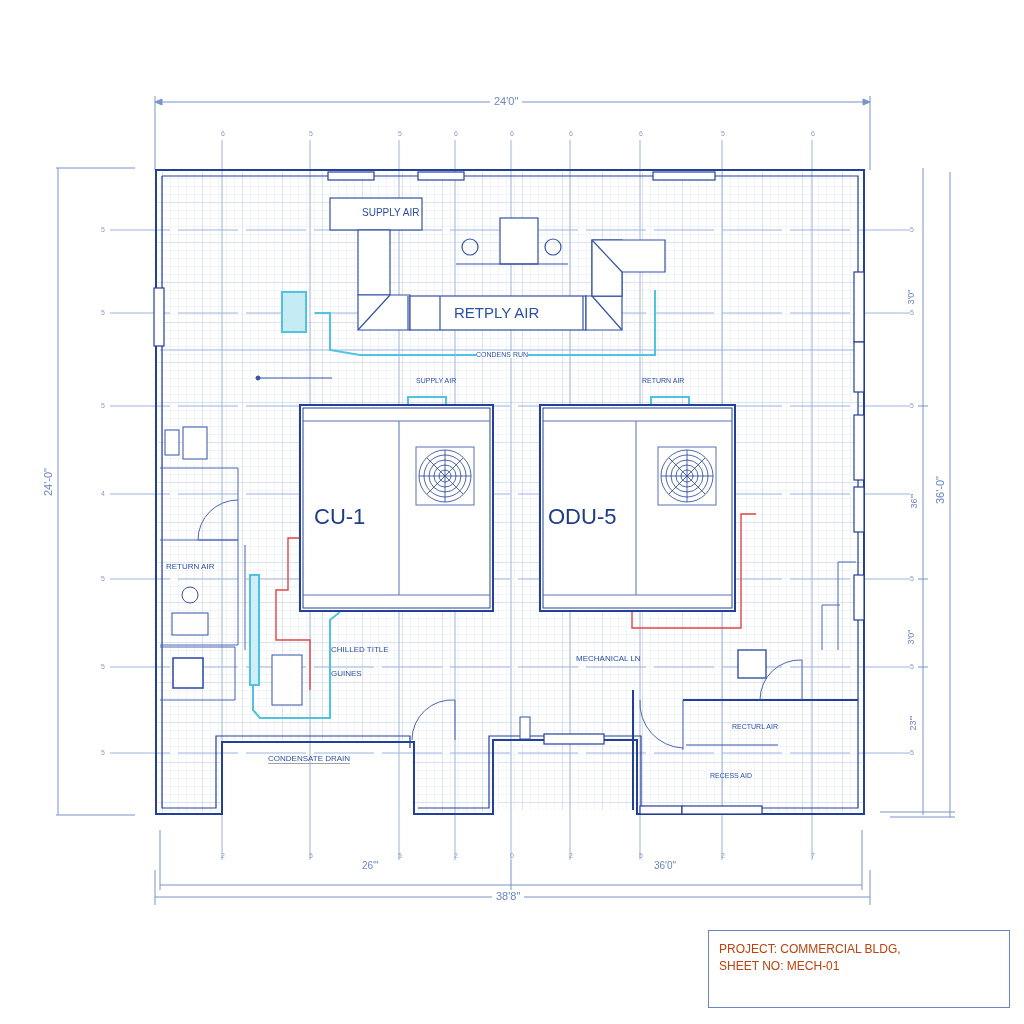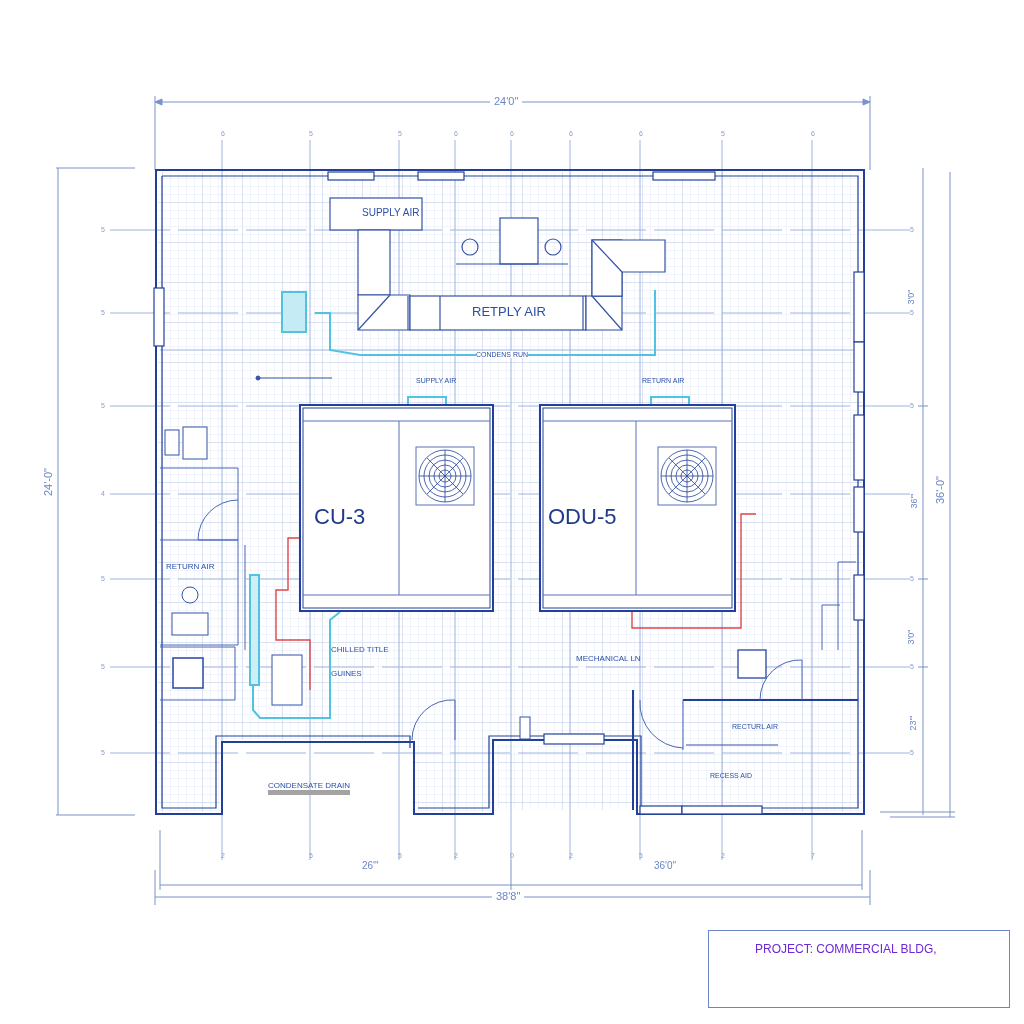--- a/index.html
+++ b/index.html
@@ -3,21 +3,21 @@
 <meta charset="utf-8">
 <style>
   html, body { margin: 0; padding: 0; background: #ffffff; }
   body { width: 1024px; height: 1024px; position: relative; overflow: hidden; font-family: "Liberation Sans", sans-serif; }
   #canvas { position: absolute; left: 0; top: 0; width: 1024px; height: 1024px; }
   .lbl { position: absolute; color: #2a4fa8; font-family: "Liberation Sans", sans-serif; white-space: nowrap; }
   .dim { position: absolute; color: #6b86c4; font-size: 11px; font-family: "Liberation Sans", sans-serif; white-space: nowrap; background: #fff; padding: 0 4px; }
   .dimv { position: absolute; color: #6b86c4; font-size: 11px; font-family: "Liberation Sans", sans-serif; white-space: nowrap; transform: rotate(-90deg); transform-origin: center; background: #fff; padding: 0 4px; }
   .unit-tag { position: absolute; color: #1f3a8a; font-size: 22px; font-family: "Liberation Sans", sans-serif; }
   .title-block { position: absolute; left: 708px; top: 930px; width: 302px; height: 78px; border: 1.5px solid #6b86c4; background: #fff; box-sizing: border-box; padding: 10px 10px; }
-  .title-block div { font-size: 12px; color: #6d28d9; line-height: 17px; font-family: "Liberation Sans", sans-serif; white-space: nowrap; margin-left: 36px; }
+  .title-block div { font-size: 12px; color: #c2410c; line-height: 17px; font-family: "Liberation Sans", sans-serif; white-space: nowrap; }
   .tick { position: absolute; color: #8a9ccc; font-size: 7px; font-family: "Liberation Sans", sans-serif; }
 </style>
 </head>
 <body>
 
 <svg id="canvas" width="1024" height="1024" viewBox="0 0 1024 1024" xmlns="http://www.w3.org/2000/svg">
   <defs>
     <pattern id="minor" width="8" height="8" patternUnits="userSpaceOnUse">
       <path d="M8 0 L0 0 0 8" fill="none" stroke="#d3ddf0" stroke-width="0.6"></path>
     </pattern>
@@ -248,30 +248,31 @@
 <span class="dim" style="left:650px;top:860px;font-size:10px">36'0"</span>
 <span class="dim" style="left:492px;top:890px">38'8"</span>
 <span class="dimv" style="left:30px;top:476px">24'-0"</span>
 <span class="dimv" style="left:922px;top:484px">36'-0"</span>
 <span class="dimv" style="left:900px;top:292px;font-size:9px;background:transparent">3'0"</span>
 <span class="dimv" style="left:903px;top:496px;font-size:9px;background:transparent">36'"</span>
 <span class="dimv" style="left:900px;top:632px;font-size:9px;background:transparent">3'0"</span>
 <span class="dimv" style="left:902px;top:718px;font-size:9px;background:transparent">23'"</span>
 
 <span class="lbl" style="left:362px;top:207px;font-size:10px">SUPPLY AIR</span>
-<span class="lbl" style="left:472px;top:304px;font-size:13px">RETPLY AIR</span>
+<span class="lbl" style="left:454px;top:304px;font-size:15px">RETPLY AIR</span>
 <span class="lbl" style="left:476px;top:351px;font-size:7px;background:#fff">CONDENS RUN</span>
 <span class="lbl" style="left:416px;top:377px;font-size:7px">SUPPLY AIR</span>
 <span class="lbl" style="left:642px;top:377px;font-size:7px">RETURN AIR</span>
 <span class="lbl" style="left:166px;top:562px;font-size:8px">RETURN AIR</span>
 <span class="lbl" style="left:331px;top:645px;font-size:8px">CHILLED TITLE</span>
 <span class="lbl" style="left:331px;top:669px;font-size:8px">GUINES</span>
 <span class="lbl" style="left:576px;top:654px;font-size:8px">MECHANICAL LN</span>
-<span class="lbl" style="left:268px;top:781px;font-size:8px;border-bottom:5px solid #a3a3a3">CONDENSATE DRAIN</span>
+<span class="lbl" style="left:268px;top:754px;font-size:8px;border-bottom:1px solid #a3a3a3">CONDENSATE DRAIN</span>
 <span class="lbl" style="left:732px;top:723px;font-size:7px">RECTURL AIR</span>
 <span class="lbl" style="left:710px;top:772px;font-size:7px">RECESS AID</span>
 
-<span class="unit-tag" style="left:314px;top:504px">CU-3</span>
+<span class="unit-tag" style="left:314px;top:504px">CU-1</span>
 <span class="unit-tag" style="left:548px;top:504px">ODU-5</span>
 
 <div class="title-block">
   <div>PROJECT: COMMERCIAL BLDG,</div>
+  <div>SHEET NO: MECH-01</div>
 </div>
 
 </body></html>

